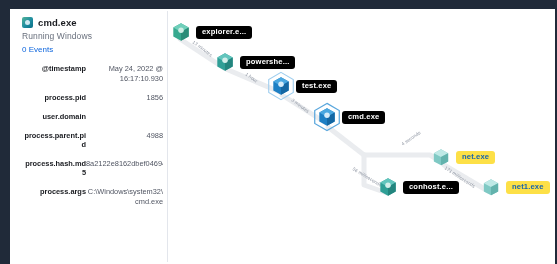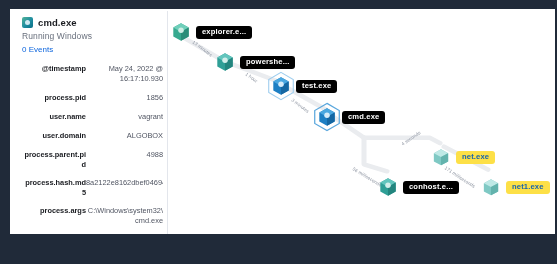--- a/index.html
+++ b/index.html
@@ -8,21 +8,21 @@
     font-family:"Liberation Sans", sans-serif;
     -webkit-font-smoothing:antialiased;
   }
   #frame{
     position:absolute;left:0;top:0;width:557px;height:264px;
     background:#202a39;
     box-sizing:border-box;
     border:5px solid #202a39;
   }
   #canvas{
-    position:absolute;left:5px;top:4px;width:545px;height:225px;
+    position:absolute;left:5px;top:4px;width:545px;height:255px;
     background:#ffffff;overflow:hidden;
   }
 
   
   #panel{
     position:absolute;left:4px;top:2px;width:154px;height:251px;
     background:#ffffff;
     border-right:1px solid #e3e6ec;
     overflow:hidden;
     box-sizing:border-box;
@@ -118,28 +118,23 @@
             <div class="field-key">@timestamp</div>
             <div class="field-val">May 24, 2022 @ 16:17:10.930</div>
           </div>
 
 
           <div class="field-row">
             <div class="field-key">process.pid</div>
             <div class="field-val">1856</div>
           </div>
 
-          <div class="field-row">
-            <div class="field-key">user.name</div>
-            <div class="field-val">vagrant</div>
-          </div>
 
           <div class="field-row">
             <div class="field-key">user.domain</div>
-            <div class="field-val">ALGOBOX</div>
           </div>
 
           <div class="field-row">
             <div class="field-key">process.parent.pid</div>
             <div class="field-val">4988</div>
           </div>
 
           <div class="field-row">
             <div class="field-key">process.hash.md5</div>
             <div class="field-val nowrap">8a2122e8162dbef04694b9</div>

